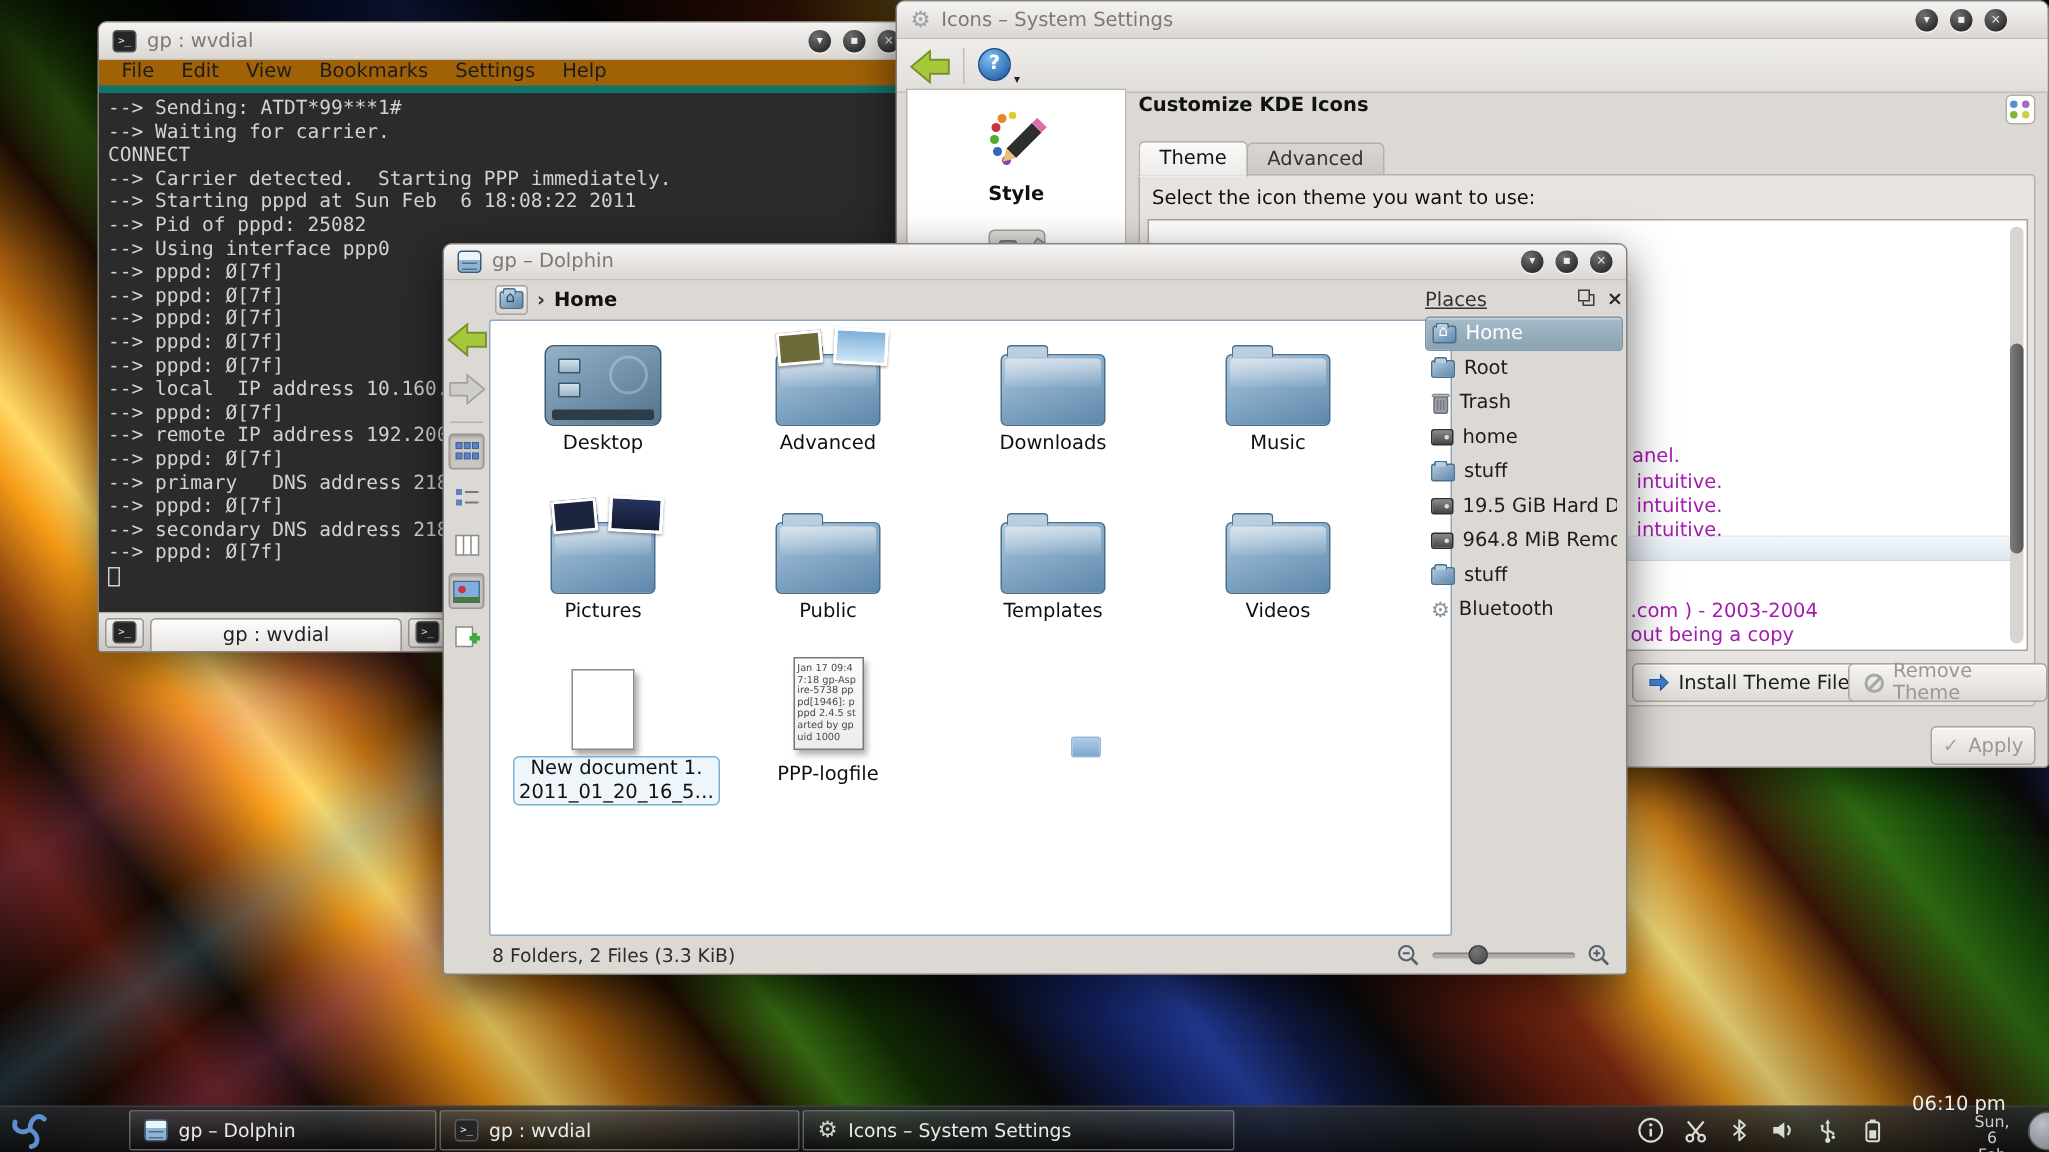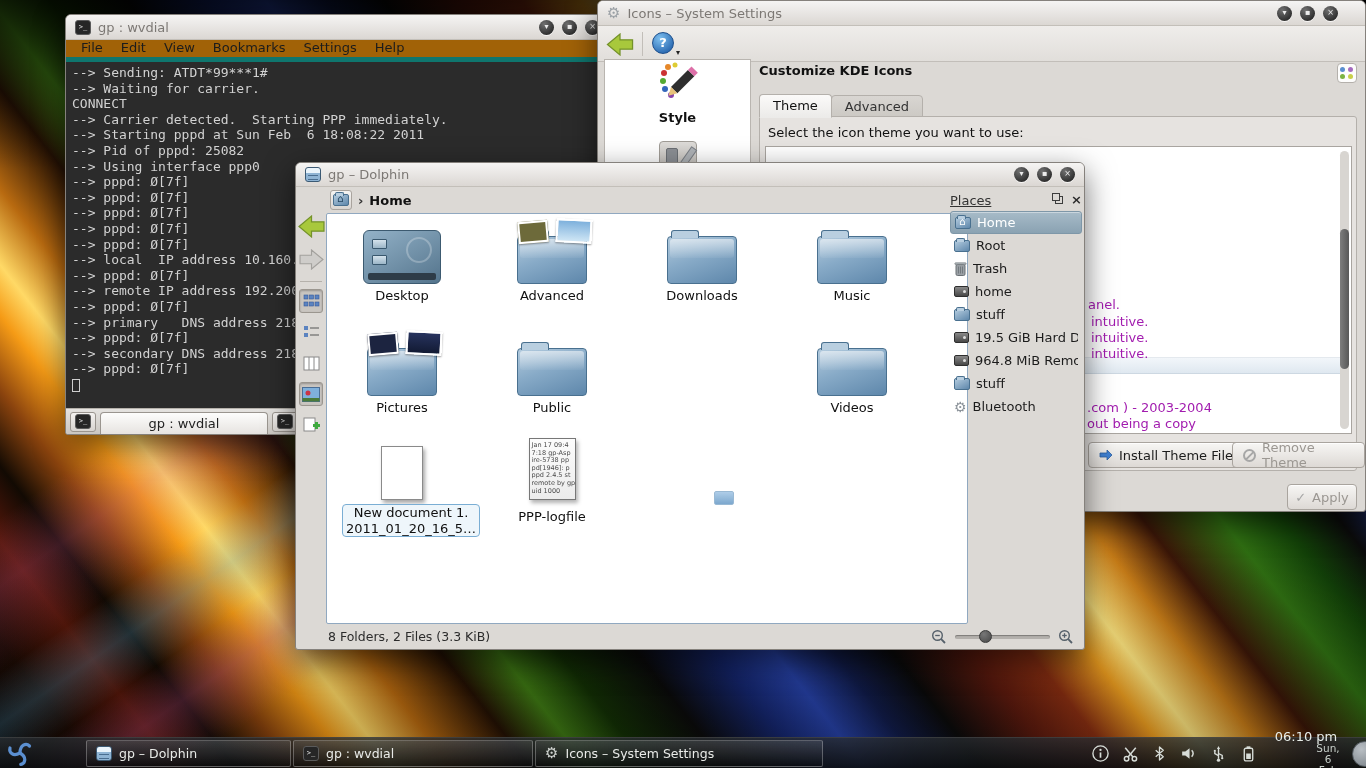--- a/index.html
+++ b/index.html
@@ -63,21 +63,21 @@
     background:linear-gradient(#efedeb,#e1deda); border-bottom:1px solid #c2beb9; }
   .back-arrow { display:block; }
   .ss-back { position:absolute; left:8px; top:7px; }
   .ss-sep { position:absolute; left:44px; top:6px; width:1px; height:24px; background:#c2beb9; }
   .help-btn { position:absolute; left:54px; top:6px; width:22px; height:22px; border-radius:50%;
     background:radial-gradient(circle at 35% 28%, #7ec0f0, #2e6db4 75%); border:1px solid #1d4f8c;
     color:#fff; font-size:13px; font-weight:bold; text-align:center; line-height:20px; }
   .help-caret { position:absolute; left:78px; top:22px; font-size:8px; color:#222; }
   .ss-sidebar { position:absolute; left:6px; top:58px; width:147px; bottom:6px; background:#fff;
     border:1px solid #b9b5b0; }
-  .ss-side-item { padding-top:0; text-align:center; }
+  .ss-side-item { padding-top:12px; text-align:center; }
   .ss-side-label { font-size:13px; font-weight:bold; color:#111; margin-top:2px; }
   .tool-icon { width:38px; height:32px; margin:16px auto 0; background:linear-gradient(#dedcd9,#bcb8b3);
     border:1px solid #a09c96; border-radius:4px; position:relative; }
   .tool-icon::after { content:""; position:absolute; left:6px; top:6px; width:10px; height:18px;
     background:#8b8f94; border:1px solid #6b6f74; border-radius:2px; }
   .tool-icon::before { content:""; position:absolute; right:5px; top:4px; width:5px; height:22px;
     background:#aeb2b6; border:1px solid #7b7f84; transform:rotate(35deg); }
   .ss-heading { position:absolute; left:161px; top:62px; font-size:13px; font-weight:bold; color:#111; }
   .overview-btn { position:absolute; right:8px; top:62px; width:20px; height:20px; background:#fdfdfc;
     border:1px solid #b4b0ab; border-radius:4px; display:grid; grid-template-columns:6px 6px; gap:2px;
@@ -467,20 +467,26 @@
           </span>
         </div>
       <div class="cell-label">Pictures</div>
     </div>
     <div class="cell" style="left:170px; top:122px;">
       <div class="icon-box">
           <span class="folder"></span>
         </div>
       <div class="cell-label">Public</div>
     </div>
+    <div class="cell" style="left:320px; top:122px;">
+      <div class="icon-box">
+          <span class="folder"></span>
+        </div>
+      <div class="cell-label">Templates</div>
+    </div>
     <div class="cell" style="left:470px; top:122px;">
       <div class="icon-box">
           <span class="folder"></span>
         </div>
       <div class="cell-label">Videos</div>
     </div>
 
     <div class="cell" style="left:15px; top:222px; width:120px;">
       <div class="icon-box" style="height:64px;">
           <span class="icon-doc"></span>
@@ -491,21 +497,21 @@
       </div>
     </div>
     <div class="cell" style="left:165px; top:222px; width:120px;">
       <div class="icon-box" style="height:64px;">
         <span class="icon-txt">
           <div class="ppp-line">Jan 17 09:4</div>
           <div class="ppp-line">7:18 gp-Asp</div>
           <div class="ppp-line">ire-5738 pp</div>
           <div class="ppp-line">pd[1946]: p</div>
           <div class="ppp-line">ppd 2.4.5 st</div>
-          <div class="ppp-line">remote by gp</div>
+          <div class="ppp-line">arted by gp</div>
           <div class="ppp-line">uid 1000</div>
         </span>
       </div>
       <div class="cell-label" style="margin-top:9px;">PPP-logfile</div>
     </div>
     <span class="drag-thumb"></span>
   </div>
 
   <div class="d-places">
     <div class="places-header">

